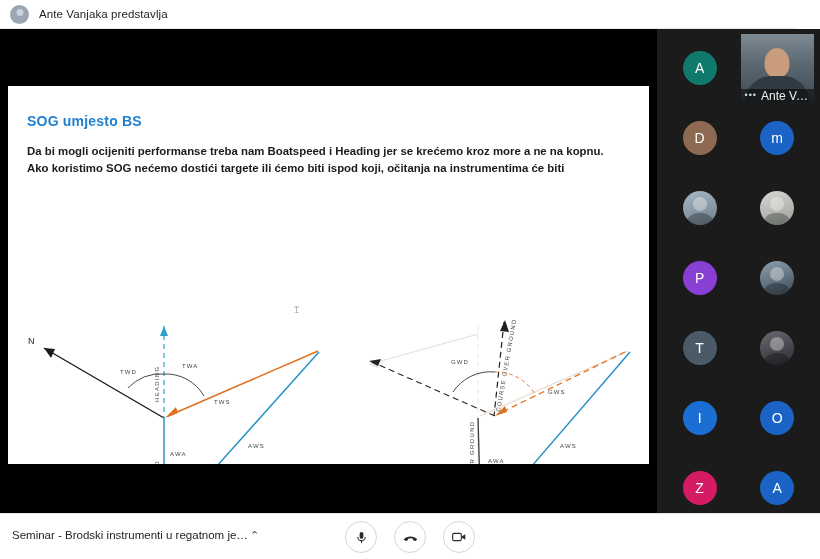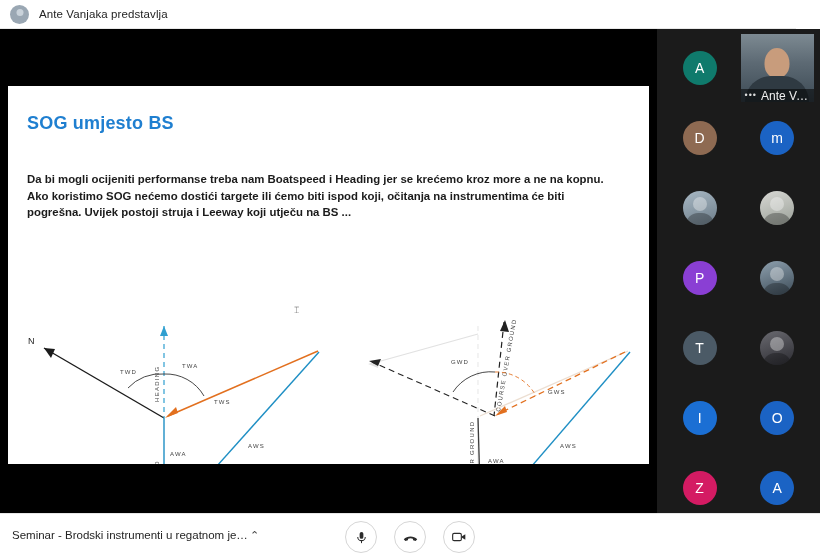--- a/index.html
+++ b/index.html
@@ -72,36 +72,35 @@
     left: 8px;
     top: 57px;
     width: 641px;
     height: 378px;
     background: #ffffff;
   }
   .slide-title {
     position: absolute;
     left: 19px;
     top: 27px;
-    font-size: 18px;
+    font-size: 14px;
     font-weight: bold;
     color: #1f7fd0;
     letter-spacing: .2px;
   }
   .slide-body {
     position: absolute;
     left: 19px;
     top: 57px;
     width: 585px;
     font-size: 11.4px;
     font-weight: bold;
     color: #1b1b1b;
     line-height: 1.45;
     letter-spacing: 0;
-    margin-top: 28px;
   }
   .cursor-dot {
     position: absolute;
     left: 286px;
     top: 219px;
     width: 6px; height: 9px;
     color: #555;
     font-size: 9px;
   }
 
@@ -291,21 +290,20 @@
     <div class="avatar-sm"></div>
     <div class="presenting-label">Ante Vanjaka predstavlja</div>
   </div>
 
   <div class="stage">
     <div class="slide">
       <div class="slide-title">SOG umjesto BS</div>
       <div class="slide-body">
         <div>Da bi mogli ocijeniti performanse treba nam Boatspeed i Heading jer se krećemo kroz more a ne na kopnu.</div>
         <div>Ako koristimo SOG nećemo dostići targete ili ćemo biti ispod koji, očitanja na instrumentima će biti</div>
-        <div>pogrešna. Uvijek postoji struja i Leeway koji utječu na BS ...</div>
       </div>
       <div class="cursor-dot no-sel">⌶</div>
 
       <svg class="diagram" viewBox="0 0 641 248">
 
         <g stroke="#1b1b1b" stroke-width="1.4" fill="none">
           <line x1="156" y1="202" x2="36" y2="132"></line>
         </g>
         <polygon points="36,132 47,133 43,142" fill="#1b1b1b"></polygon>
         <text x="20" y="128" font-family="Liberation Sans, sans-serif" font-size="9" fill="#1b1b1b">N</text>

